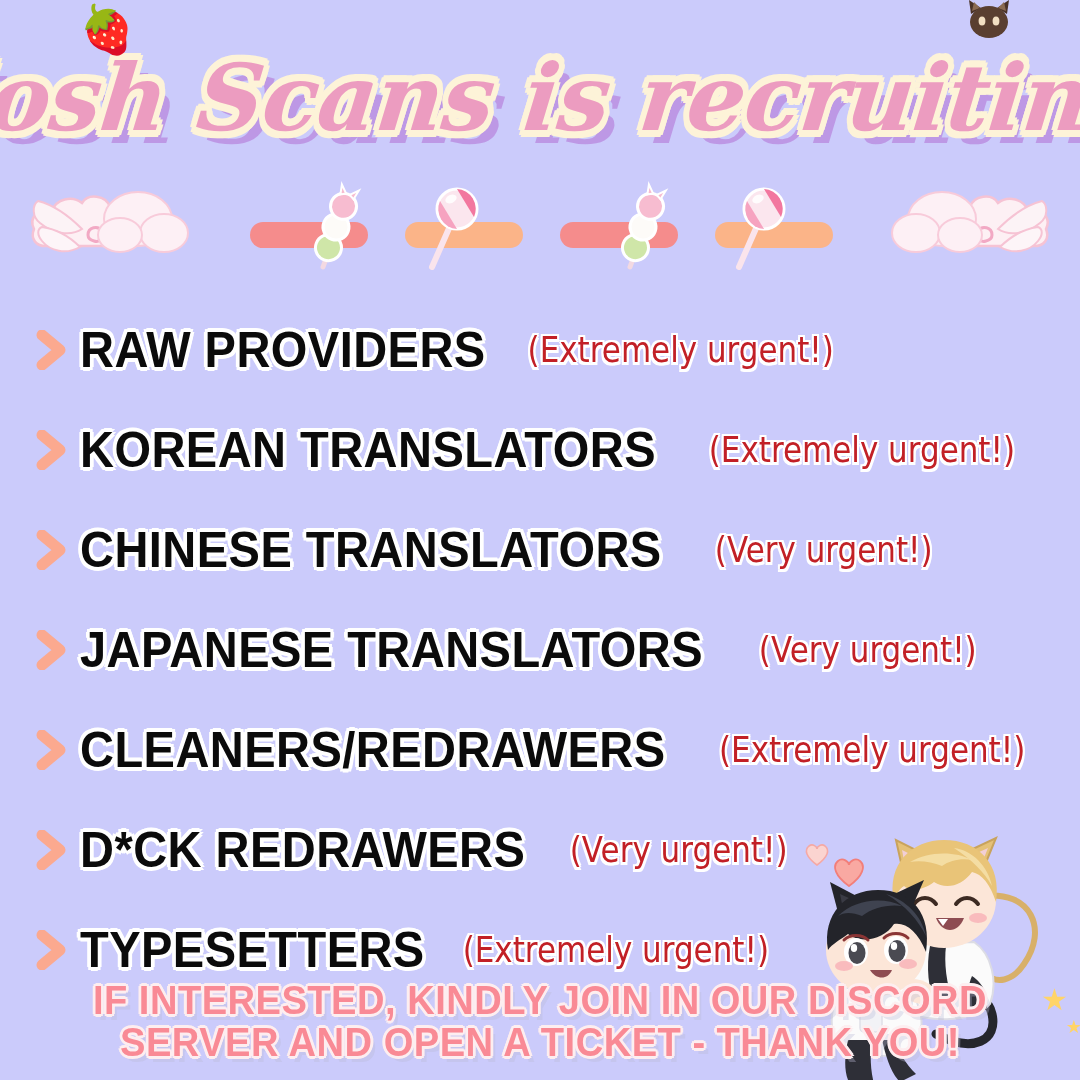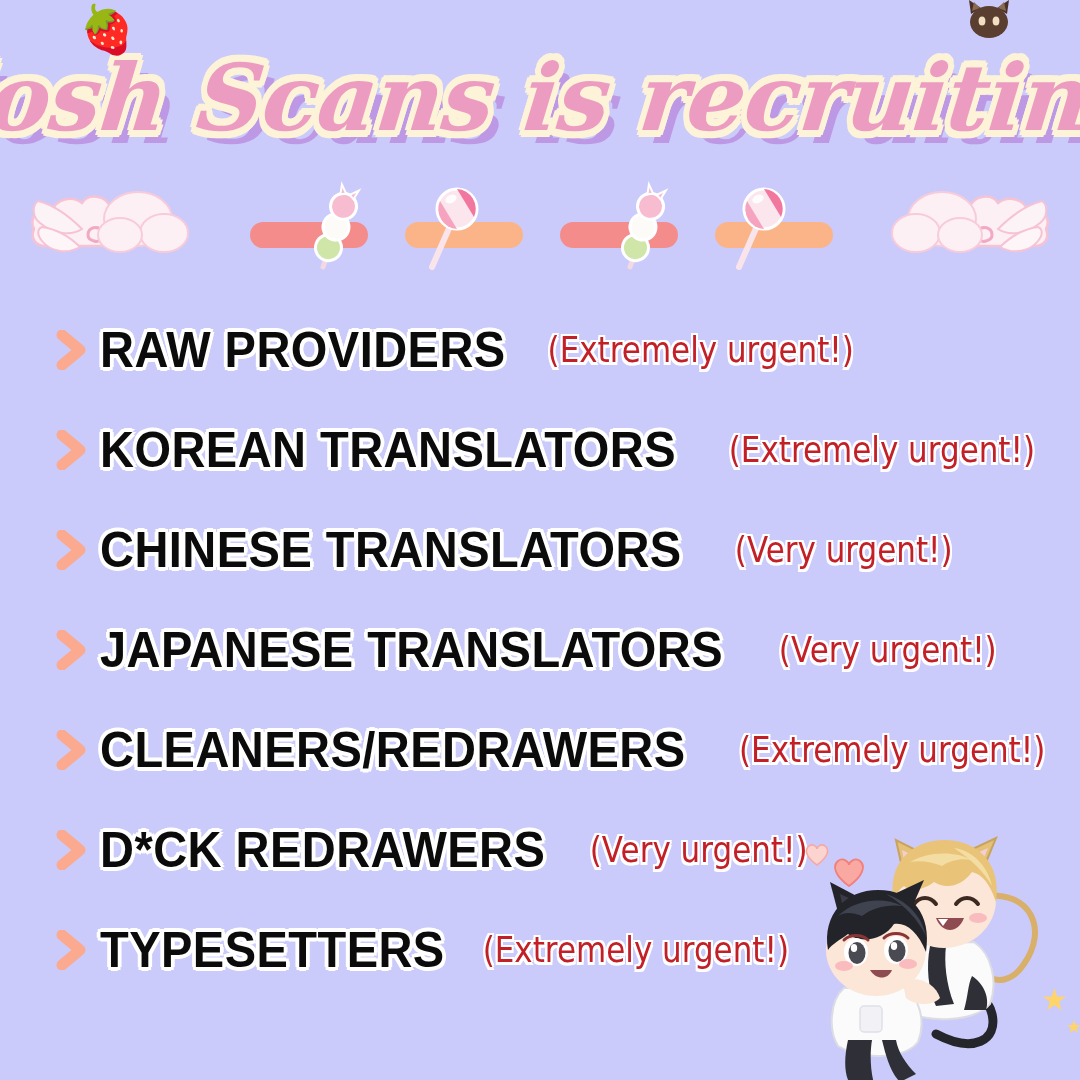--- a/index.html
+++ b/index.html
@@ -62,21 +62,21 @@
   .dango{top:16px;width:62px;height:92px;}
   .d1{left:305px;}
   .d2{left:612px;}
   .lolli{top:16px;width:62px;height:92px;}
   .l1{left:418px;}
   .l2{left:725px;}
 
   
   .roles{position:absolute;left:0;top:300px;width:1080px;}
   .role-row{
-    position:relative;height:100px;display:flex;align-items:center;padding-left:56px;
+    position:relative;height:100px;display:flex;align-items:center;padding-left:36px;
   }
   .chev{
     width:30px;height:40px;flex:0 0 30px;margin-right:14px;
   }
   .role-name{
     font-family:"Liberation Sans", sans-serif;
     font-weight:700;
     font-size:50px;
     letter-spacing:0.5px;
     color:#0b0b0b;
@@ -389,14 +389,18 @@
     </span>
     <span class="heart h2">
       <svg viewBox="0 0 34 31" width="34" height="31">
           <path d="M17 30 C3 20 0 10 6 5 C11 1 17 6 17 9 C17 6 23 1 28 5 C34 10 31 20 17 30 Z" fill="#f9a9a2" stroke="#f27f7a" stroke-width="1.8"></path>
         </svg>
     </span>
     <span class="star s1">★</span>
     <span class="star s2">★</span>
   </div>
 
+  <div class="footer">
+    <div class="footer-line">IF INTERESTED, KINDLY JOIN IN OUR DISCORD</div>
+    <div class="footer-line">SERVER AND OPEN A TICKET - THANK YOU!</div>
+  </div>
 
 </div>
 
 </body></html>

